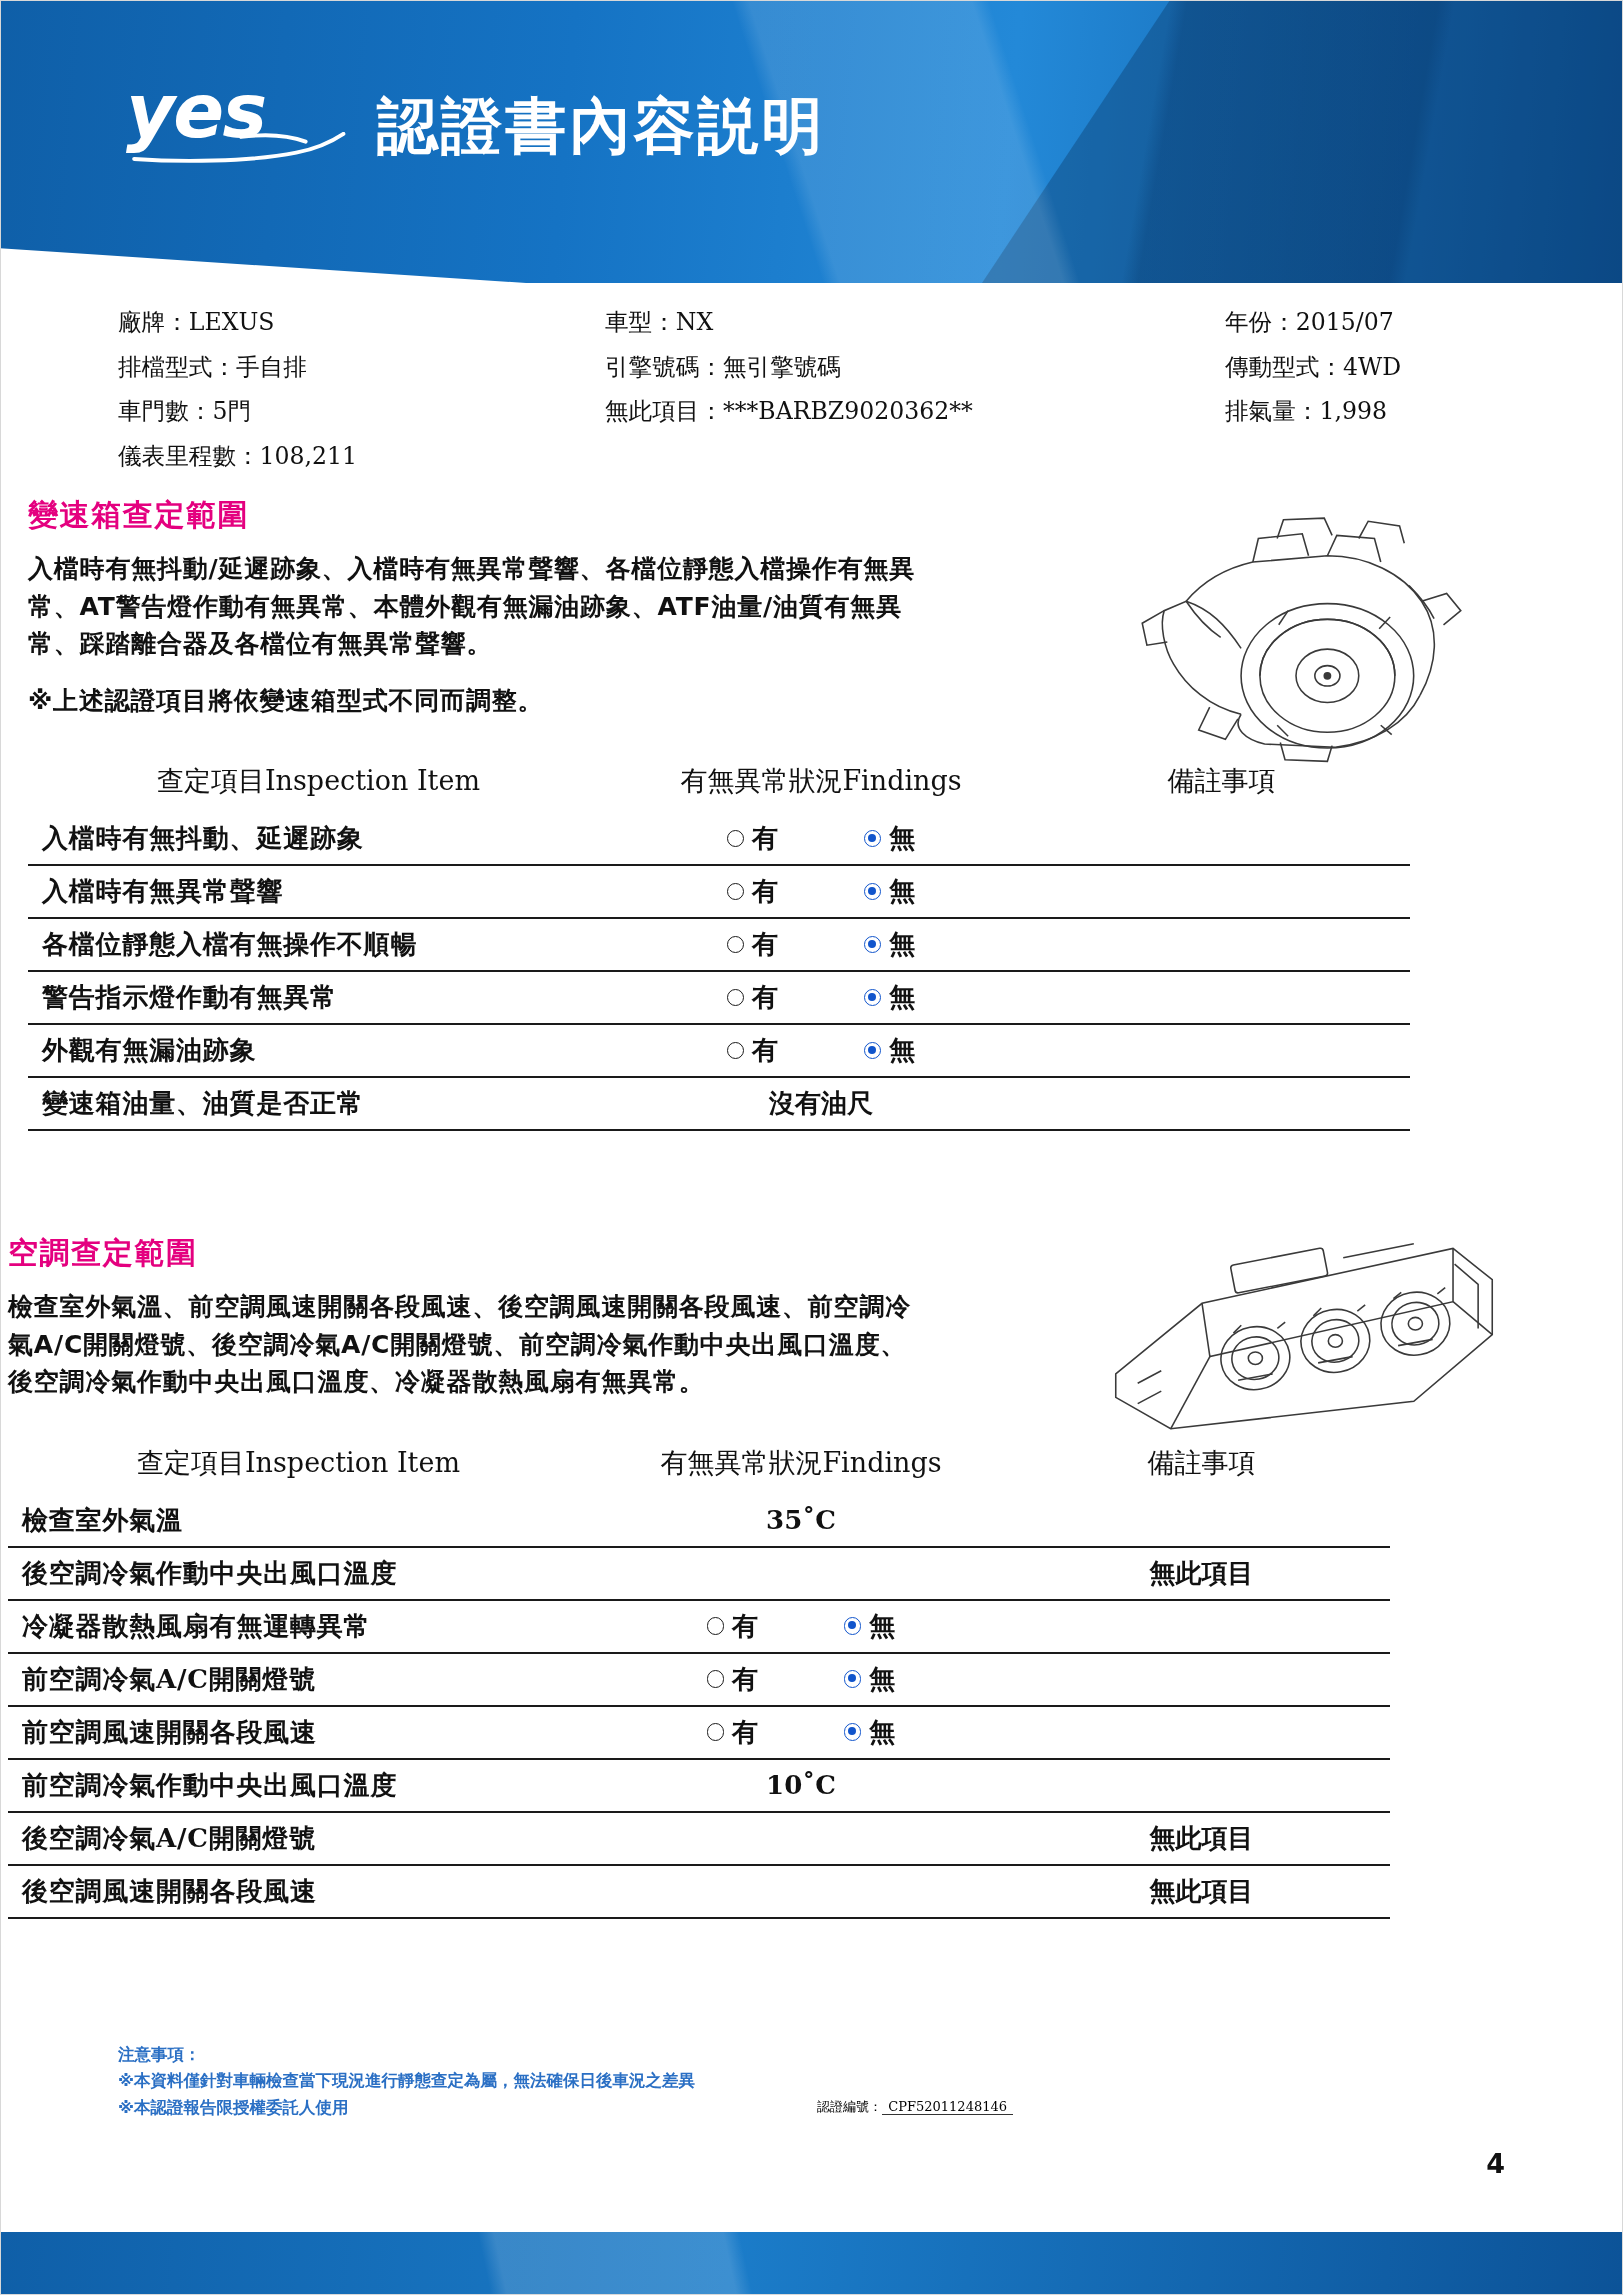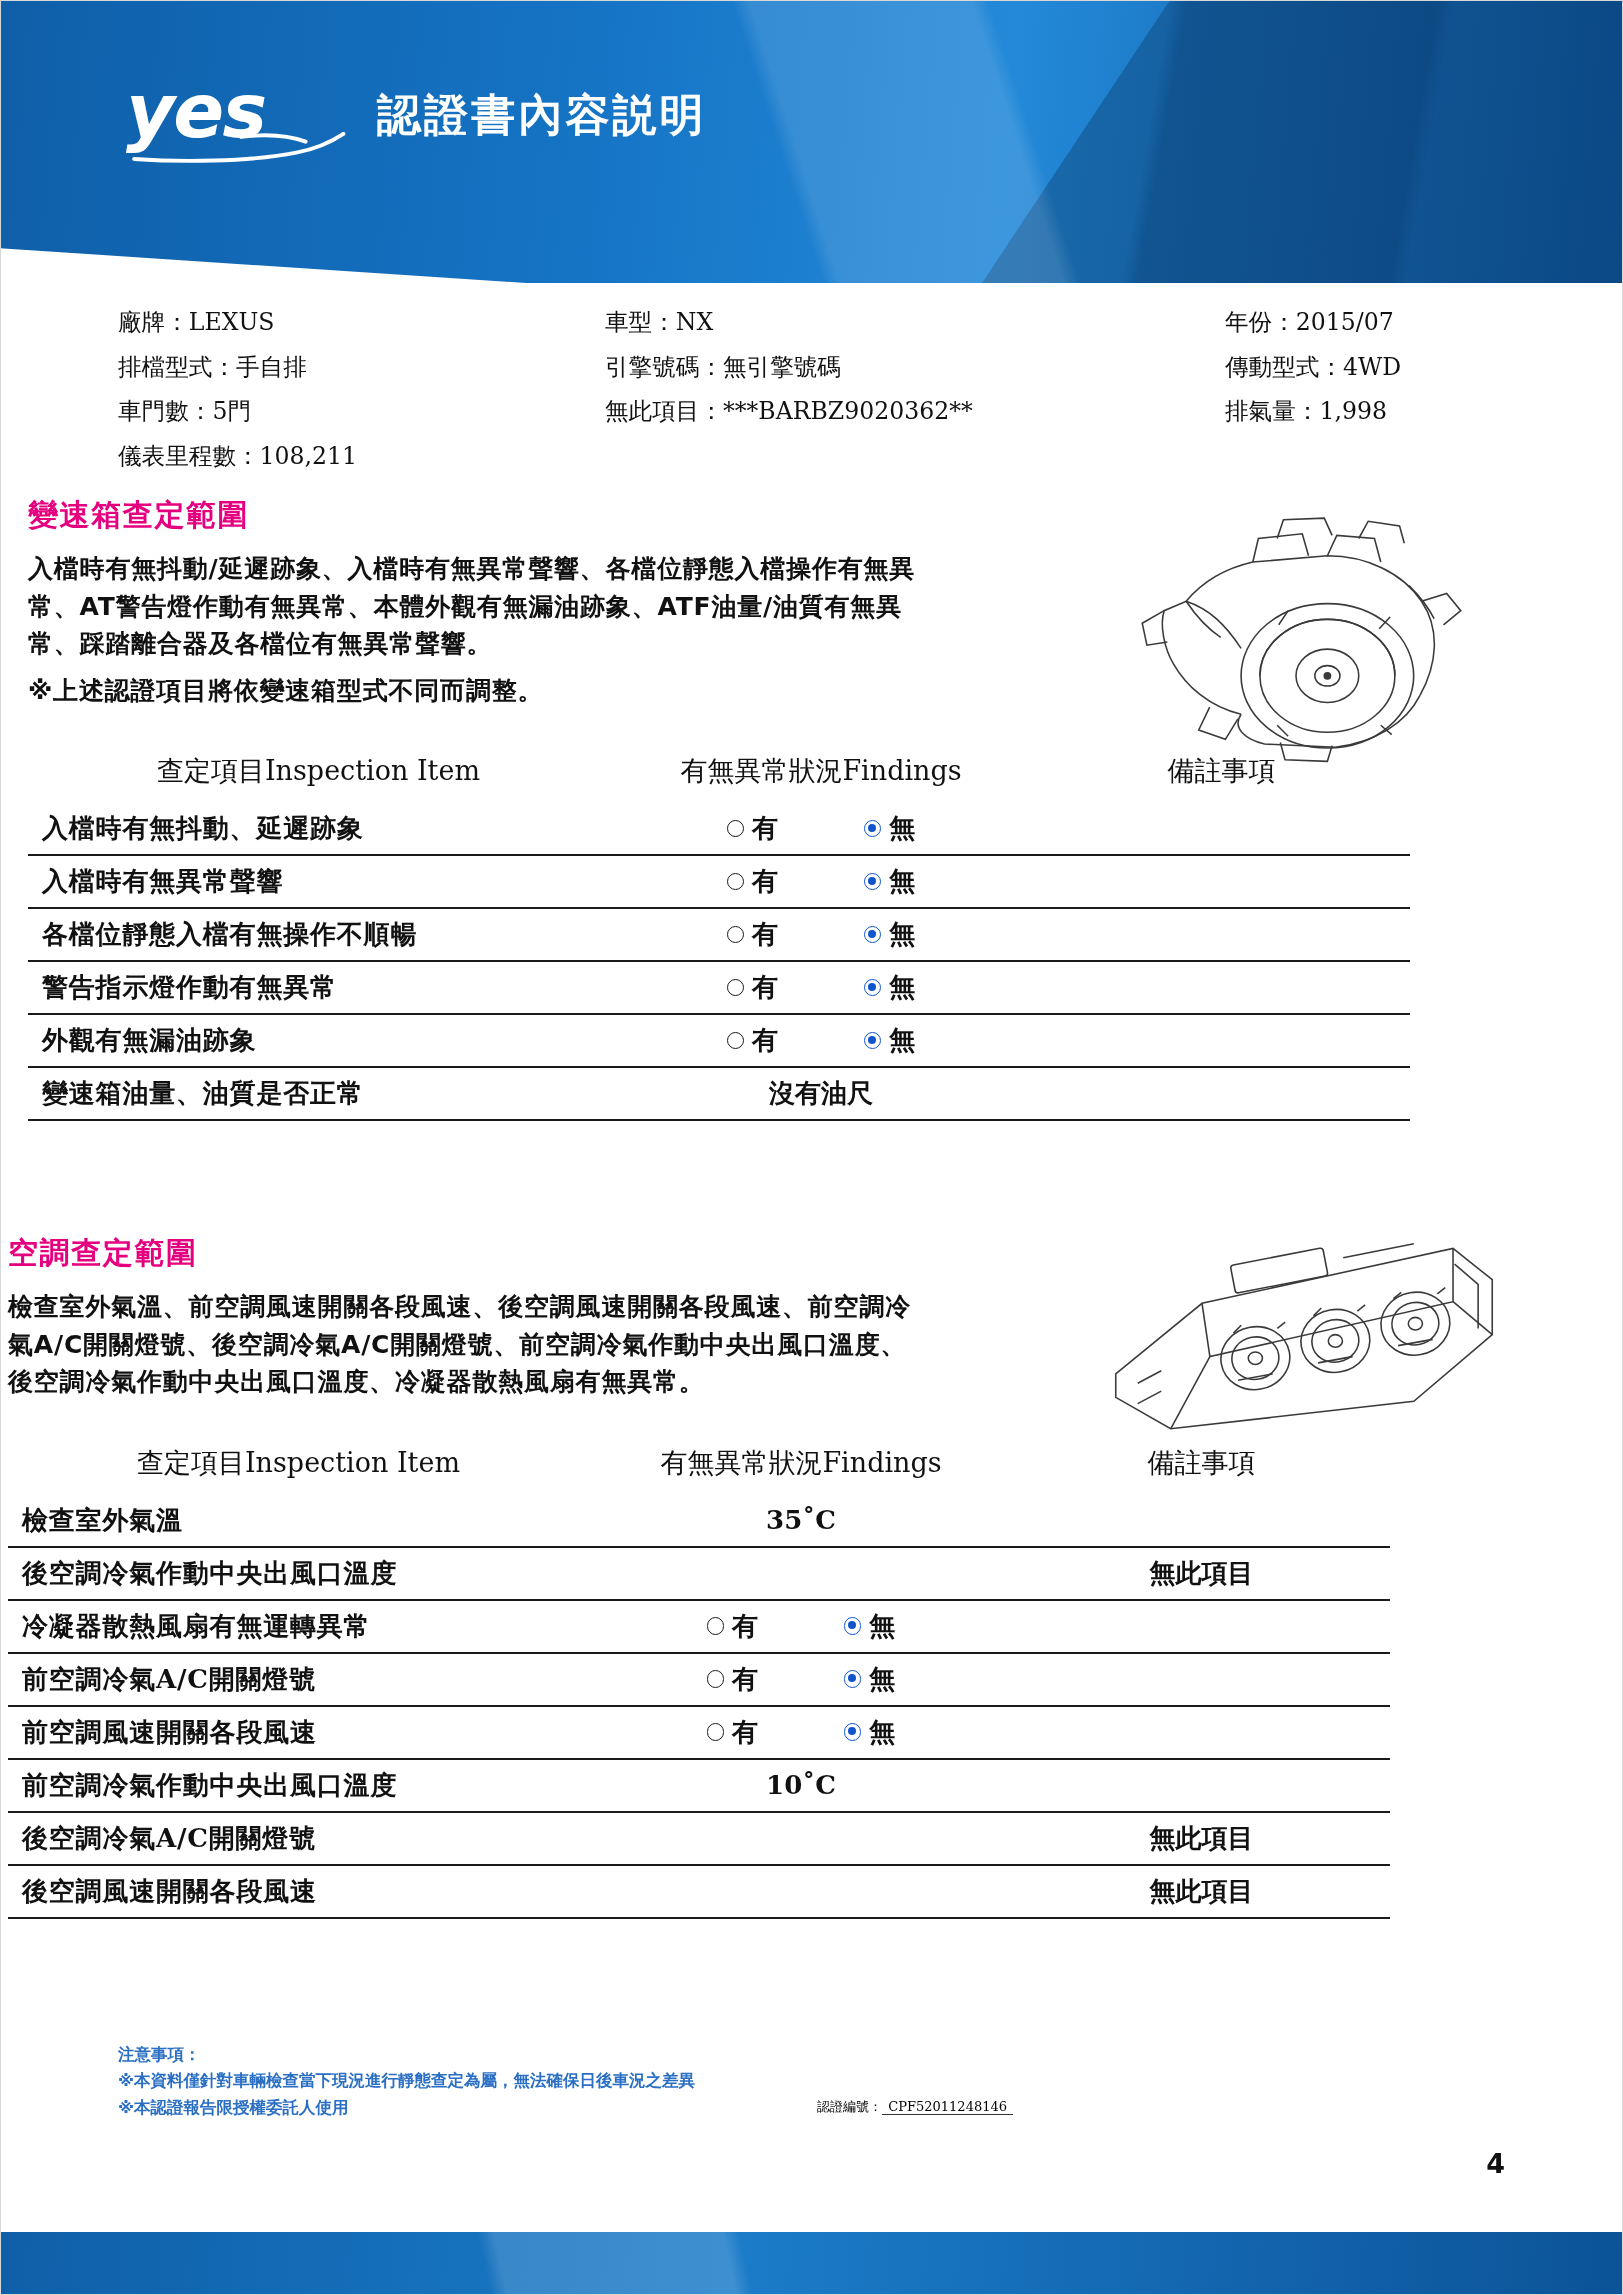--- a/index.html
+++ b/index.html
@@ -46,21 +46,21 @@
     font-family: "DejaVu Sans", sans-serif;
     font-weight: 800; font-style: italic;
     font-size: 75px; color: #ffffff; letter-spacing: -1.6px;
     line-height: 79px;
   }
   .logo-swoosh {
     position:absolute; left: 4.7px; top: 60px; width: 225px; height: 35px;
   }
   .hdr-title {
     position:absolute; left: 377px; top: 86px;
-    font-size: 44px; font-weight: 700; color:#ffffff;
+    font-size: 61px; font-weight: 700; color:#ffffff;
     letter-spacing: 3.1px;
     font-family: "DejaVu Sans", "Liberation Sans", sans-serif;
   }
 
   
   .vehinfo {
     position:absolute; left:0; top: 306px; width: 1623px;
     padding: 0 118px;
   }
   .vehinfo-grid {
@@ -78,21 +78,21 @@
   .section { position:absolute; left:0; width:1623px; padding: 0 118px; }
   .sec-title {
     font-size: 30px; font-weight: 700; color: #e4007f;
     letter-spacing: 1.6px; margin-bottom: 14px;
   }
   .sec-desc {
     font-size: 25px; font-weight: 700; line-height: 1.5; color:#111;
     width: 911px;
     letter-spacing: 0.8px;
   }
-  .sec-note { font-size: 25px; font-weight: 700; margin-top: 9px; }
+  .sec-note { font-size: 25px; font-weight: 700; margin-top: 19px; }
 
   
   .tbl { margin-top: 44px; width: 1382px; }
   .tbl-head {
     display:grid;
     grid-template-columns: 581px 424px 377px;
     font-family:"DejaVu Serif","Liberation Serif",serif;
     font-size: 27px;
     margin-bottom: 14px;
   }

